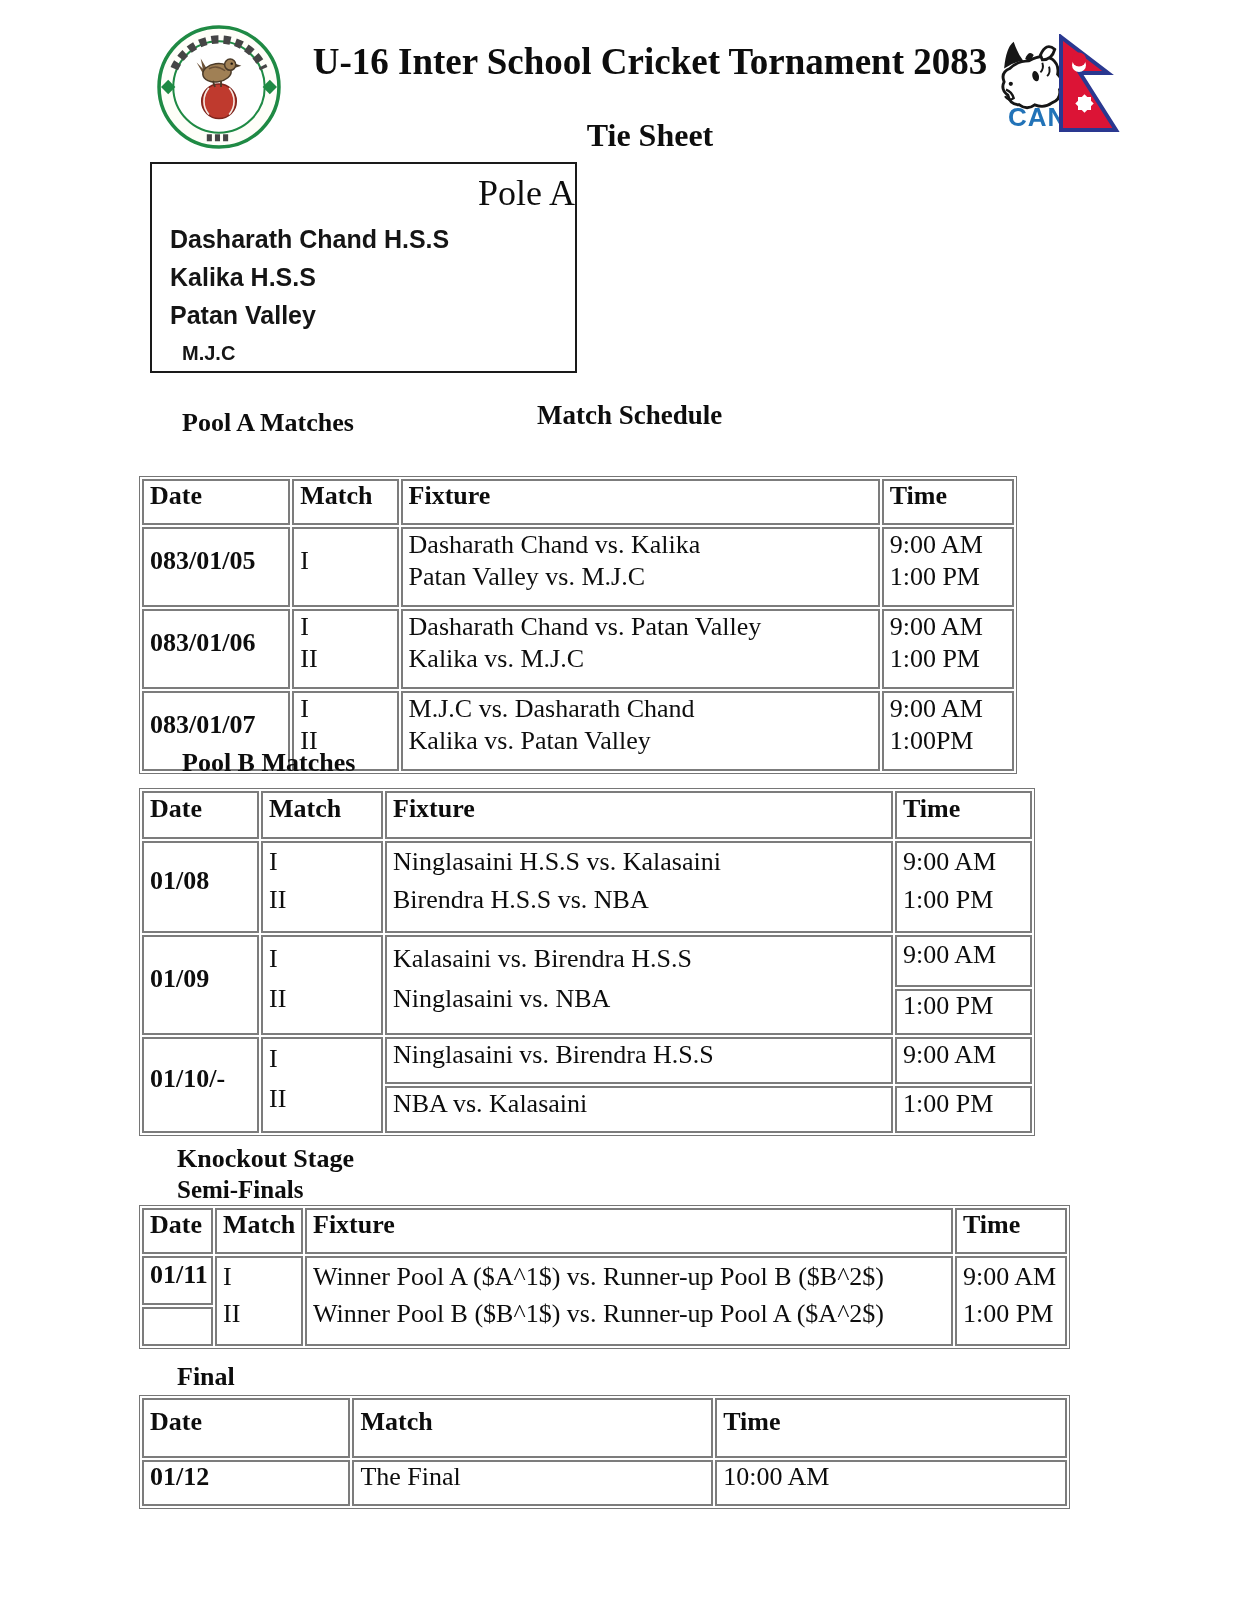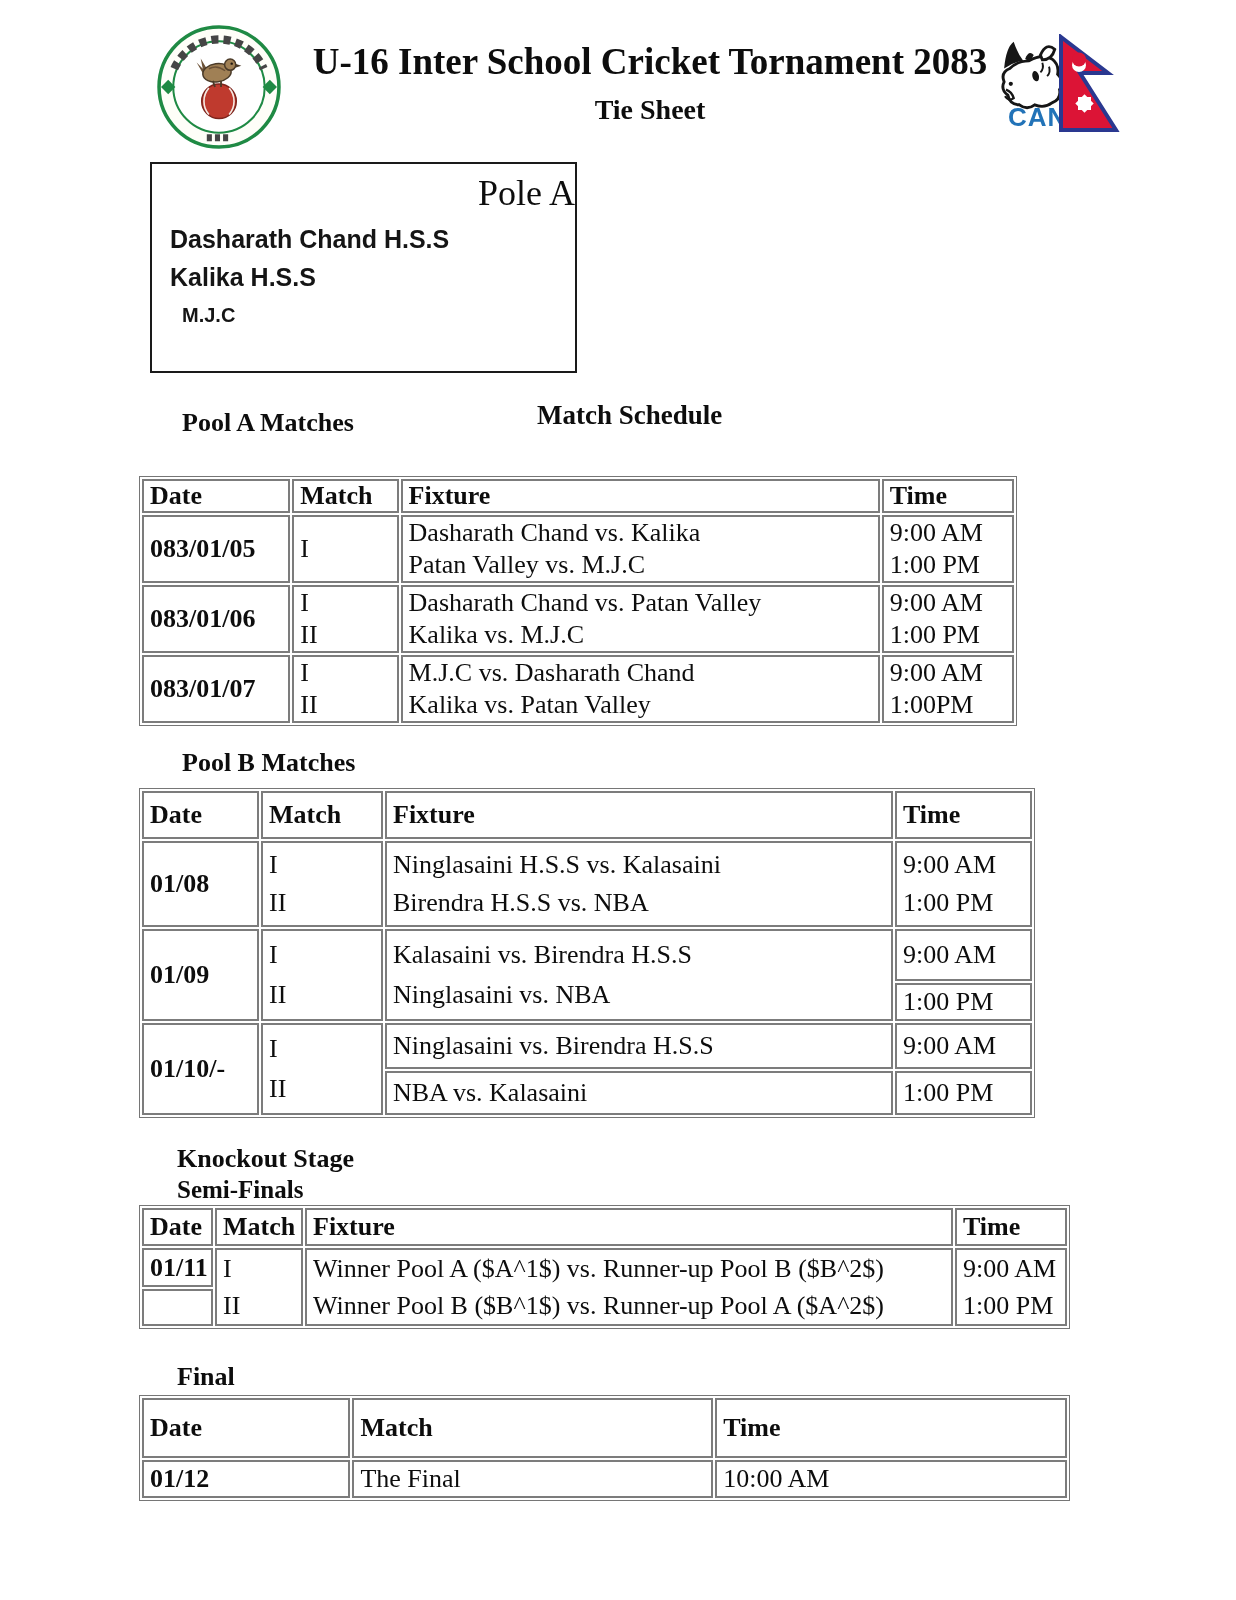--- a/index.html
+++ b/index.html
@@ -5,21 +5,21 @@
   html,body{margin:0;padding:0;background:#e8e8e8;}
   .page{
     position:relative;width:1236px;height:1600px;background:#ffffff;
     font-family:"Liberation Serif", serif;color:#0d0d0d;overflow:hidden;
     margin:0 auto;
   }
 
   
   .title-block{position:absolute;left:250px;top:42px;width:800px;text-align:center;}
   .main-title{font-size:37px;font-weight:bold;letter-spacing:0px;line-height:40px;}
-  .subtitle{font-size:28px;font-weight:bold;margin-top:12px;}
+  .subtitle{font-size:32px;font-weight:bold;margin-top:35px;}
 
   .club-badge{position:absolute;left:156px;top:24px;width:126px;height:126px;}
   .can-logo{position:absolute;left:984px;top:28px;width:152px;height:112px;}
   .rhino-svg{position:absolute;left:0px;top:8px;width:88px;height:86px;}
   .can-text{
     position:absolute;left:24px;top:74px;font-family:"Liberation Sans",sans-serif;
     font-weight:bold;font-size:26px;color:#2273b8;letter-spacing:1px;
   }
   .nepal-flag{position:absolute;left:74px;top:6px;width:74px;height:100px;}
 
@@ -39,21 +39,21 @@
 
   
   .sec-heading{position:absolute;font-size:26px;font-weight:bold;white-space:nowrap;margin-left:32px;}
 
   
   table.grid{
     position:absolute;border-collapse:separate;border-spacing:2px;
     border:1px solid #767676;table-layout:fixed;background:#fff;
   }
   table.grid th, table.grid td{
-    border:2px solid #7c7c7c;padding:0 0 0 6px;vertical-align:middle;
+    border:2px solid #7c7c7c;padding:0 0 12px 6px;vertical-align:middle;
     font-size:26px;text-align:left;overflow:hidden;white-space:nowrap;
   }
   table.grid th{font-weight:bold;font-size:26px;}
   td.date-cell{font-weight:bold;font-size:24px;}
   td.bold{font-weight:normal;}
   .line32 div{line-height:32px;}
   .line38 div{line-height:38px;}
   .line40 div{line-height:40px;}
   .line37 div{line-height:37px;}
 </style>
@@ -114,20 +114,21 @@
         <rect x="20" y="63" width="13" height="13" fill="#ffffff"></rect>
         <circle cx="26.5" cy="69.5" r="5.5" fill="#ffffff"></circle>
       </g>
     </svg>
   </div>
 
   <div class="pole-box pole-a">
     <div class="pole-title">Pole A</div>
     <div class="pole-team">Dasharath Chand H.S.S</div>
     <div class="pole-team">Kalika H.S.S</div>
+    <div class="pole-team">Patan Valley</div>
     <div class="pole-team small">M.J.C</div>
   </div>
 
 
   <div class="sec-heading" style="left:150px;top:408px;">Pool A Matches</div>
   <div class="sec-heading" style="left:505px;top:400px;font-size:27px;">Match Schedule</div>
 
   <table class="grid" style="left:139px;top:476px;width:878px;">
     <colgroup>
         <col style="width:148px">

